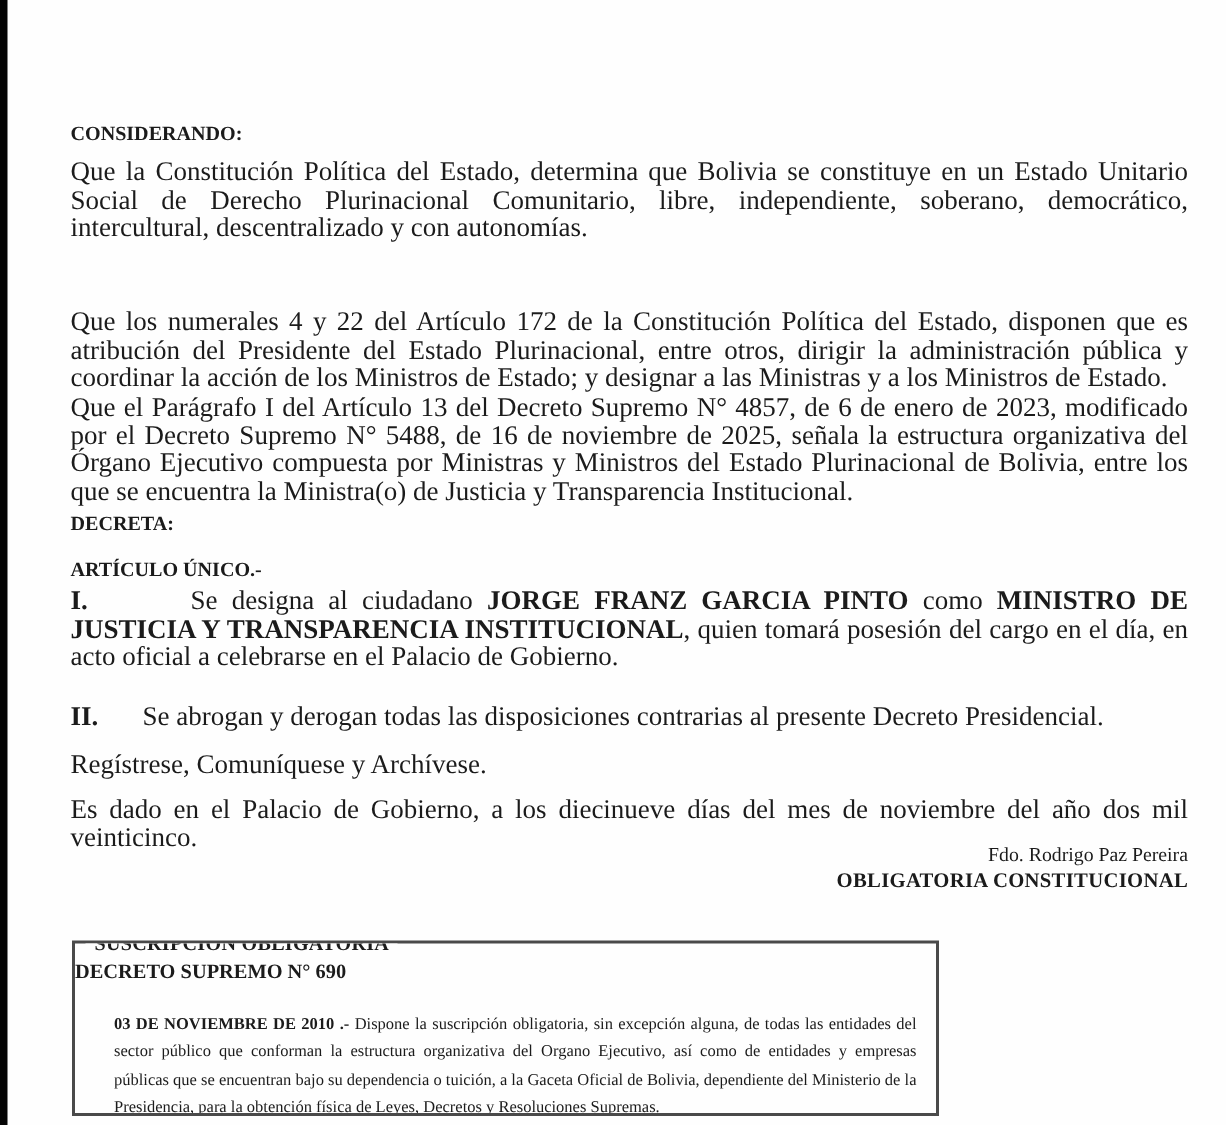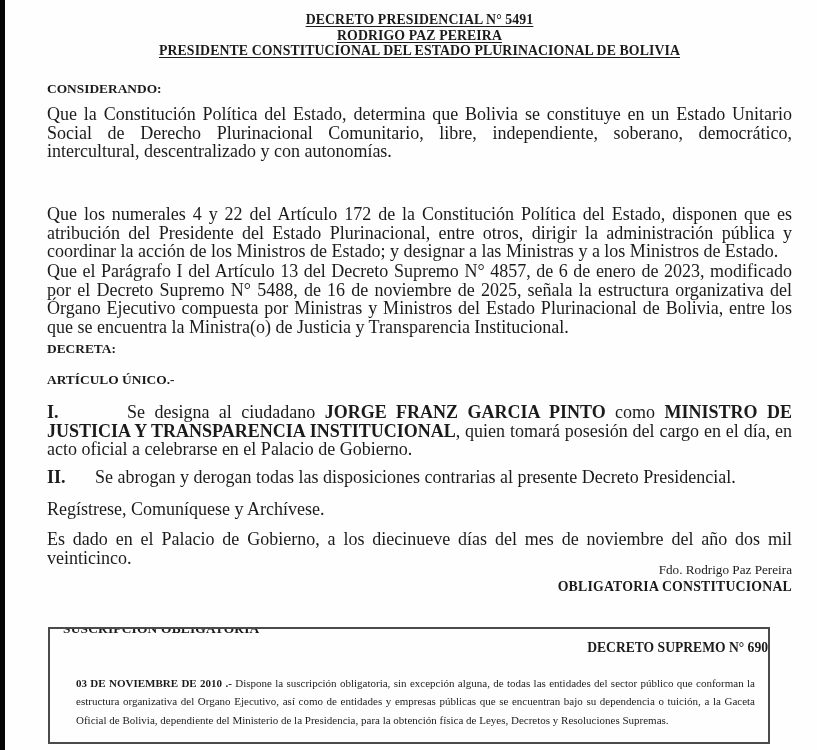--- a/index.html
+++ b/index.html
@@ -25,66 +25,61 @@
   .label { font-weight: bold; font-size: 13.4px; line-height: 18.6px; }
   .para  { font-size: 18px; line-height: 18.6px; text-align: justify; }
 
   .pos-considerando { top: 80px; }
   .pos-p1   { top: 105px; }
   .pos-p2   { top: 155px; }
   .pos-p3   { top: 205px; }
   .pos-p4   { top: 262px; }
   .pos-decreta  { top: 340px; }
   .pos-articulo { top: 371px; }
-  .pos-art1 { top: 403px; }
+  .pos-art1 { top: 391px; }
   .pos-art2 { top: 468px; }
   .pos-reg  { top: 500px; }
   .pos-dado { top: 530px; }
 
   .num { display: inline-block; font-weight: bold; }
   .num-i  { width: 80px; }
   .num-ii { width: 48px; }
   .seg-b { font-weight: bold; }
 
   .signature { top: 561px; text-align: right; }
   .sig-fdo  { font-size: 13.2px; line-height: 17px; }
   .sig-bold { font-size: 13.8px; line-height: 17px; font-weight: bold; letter-spacing: 0.2px; }
 
   .subs-box {
     position: absolute; left: 48px; top: 627px;
-    width: 722px; height: 117px; box-sizing: border-box;
+    width: 578px; height: 117px; box-sizing: border-box;
     border: 2px solid #4a4a4a;
     overflow: hidden;
   }
   .subs-legend {
     position: absolute; top: -9px; left: 7px;
     background: #fefefe; padding: 0 6px;
     font-weight: bold; font-size: 13.4px; line-height: 17px;
     letter-spacing: 0.2px;
   }
   .subs-heading {
-    margin: 10px 0 0 0; text-align: right;
+    margin: 10px 0 0 0; text-align: left;
     font-size: 13.6px; line-height: 18px; font-weight: bold;
   }
   .subs-body {
     margin: 17px 0 0 13px; padding: 0 13px;
     font-size: 11px; line-height: 18.4px; text-align: justify;
   }
 </style>
 </head>
 <body>
 
 <div class="page">
   <div class="scan-bar"></div>
 
-  <header class="block title-block">
-    <div class="t">DECRETO PRESIDENCIAL N° 5491</div>
-    <div class="t">RODRIGO PAZ PEREIRA</div>
-    <div class="t">PRESIDENTE CONSTITUCIONAL DEL ESTADO PLURINACIONAL DE BOLIVIA</div>
-  </header>
 
   <p class="block label pos-considerando">CONSIDERANDO:</p>
 
   <p class="block para pos-p1">Que la Constitución Política del Estado, determina que Bolivia se constituye en un Estado Unitario Social de Derecho Plurinacional Comunitario, libre, independiente, soberano, democrático, intercultural, descentralizado y con autonomías.</p>
   <p class="block para pos-p3">Que los numerales 4 y 22 del Artículo 172 de la Constitución Política del Estado, disponen que es atribución del Presidente del Estado Plurinacional, entre otros, dirigir la administración pública y coordinar la acción de los Ministros de Estado; y designar a las Ministras y a los Ministros de Estado.</p>
   <p class="block para pos-p4">Que el Parágrafo I del Artículo 13 del Decreto Supremo N° 4857, de 6 de enero de 2023, modificado por el Decreto Supremo N° 5488, de 16 de noviembre de 2025, señala la estructura organizativa del Órgano Ejecutivo compuesta por Ministras y Ministros del Estado Plurinacional de Bolivia, entre los que se encuentra la Ministra(o) de Justicia y Transparencia Institucional.</p>
 
   <p class="block label pos-decreta">DECRETA:</p>
   <p class="block label pos-articulo">ARTÍCULO ÚNICO.-</p>
 

